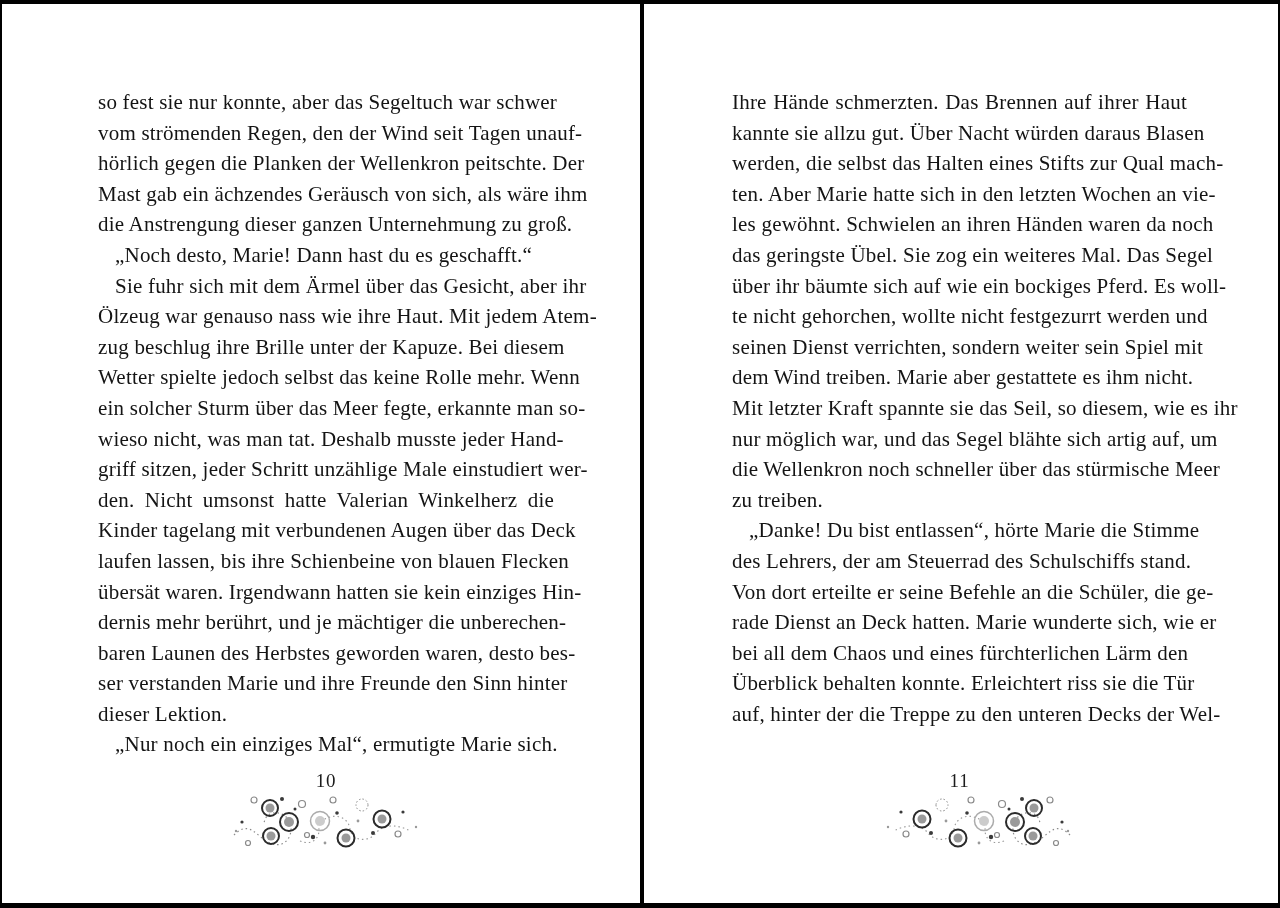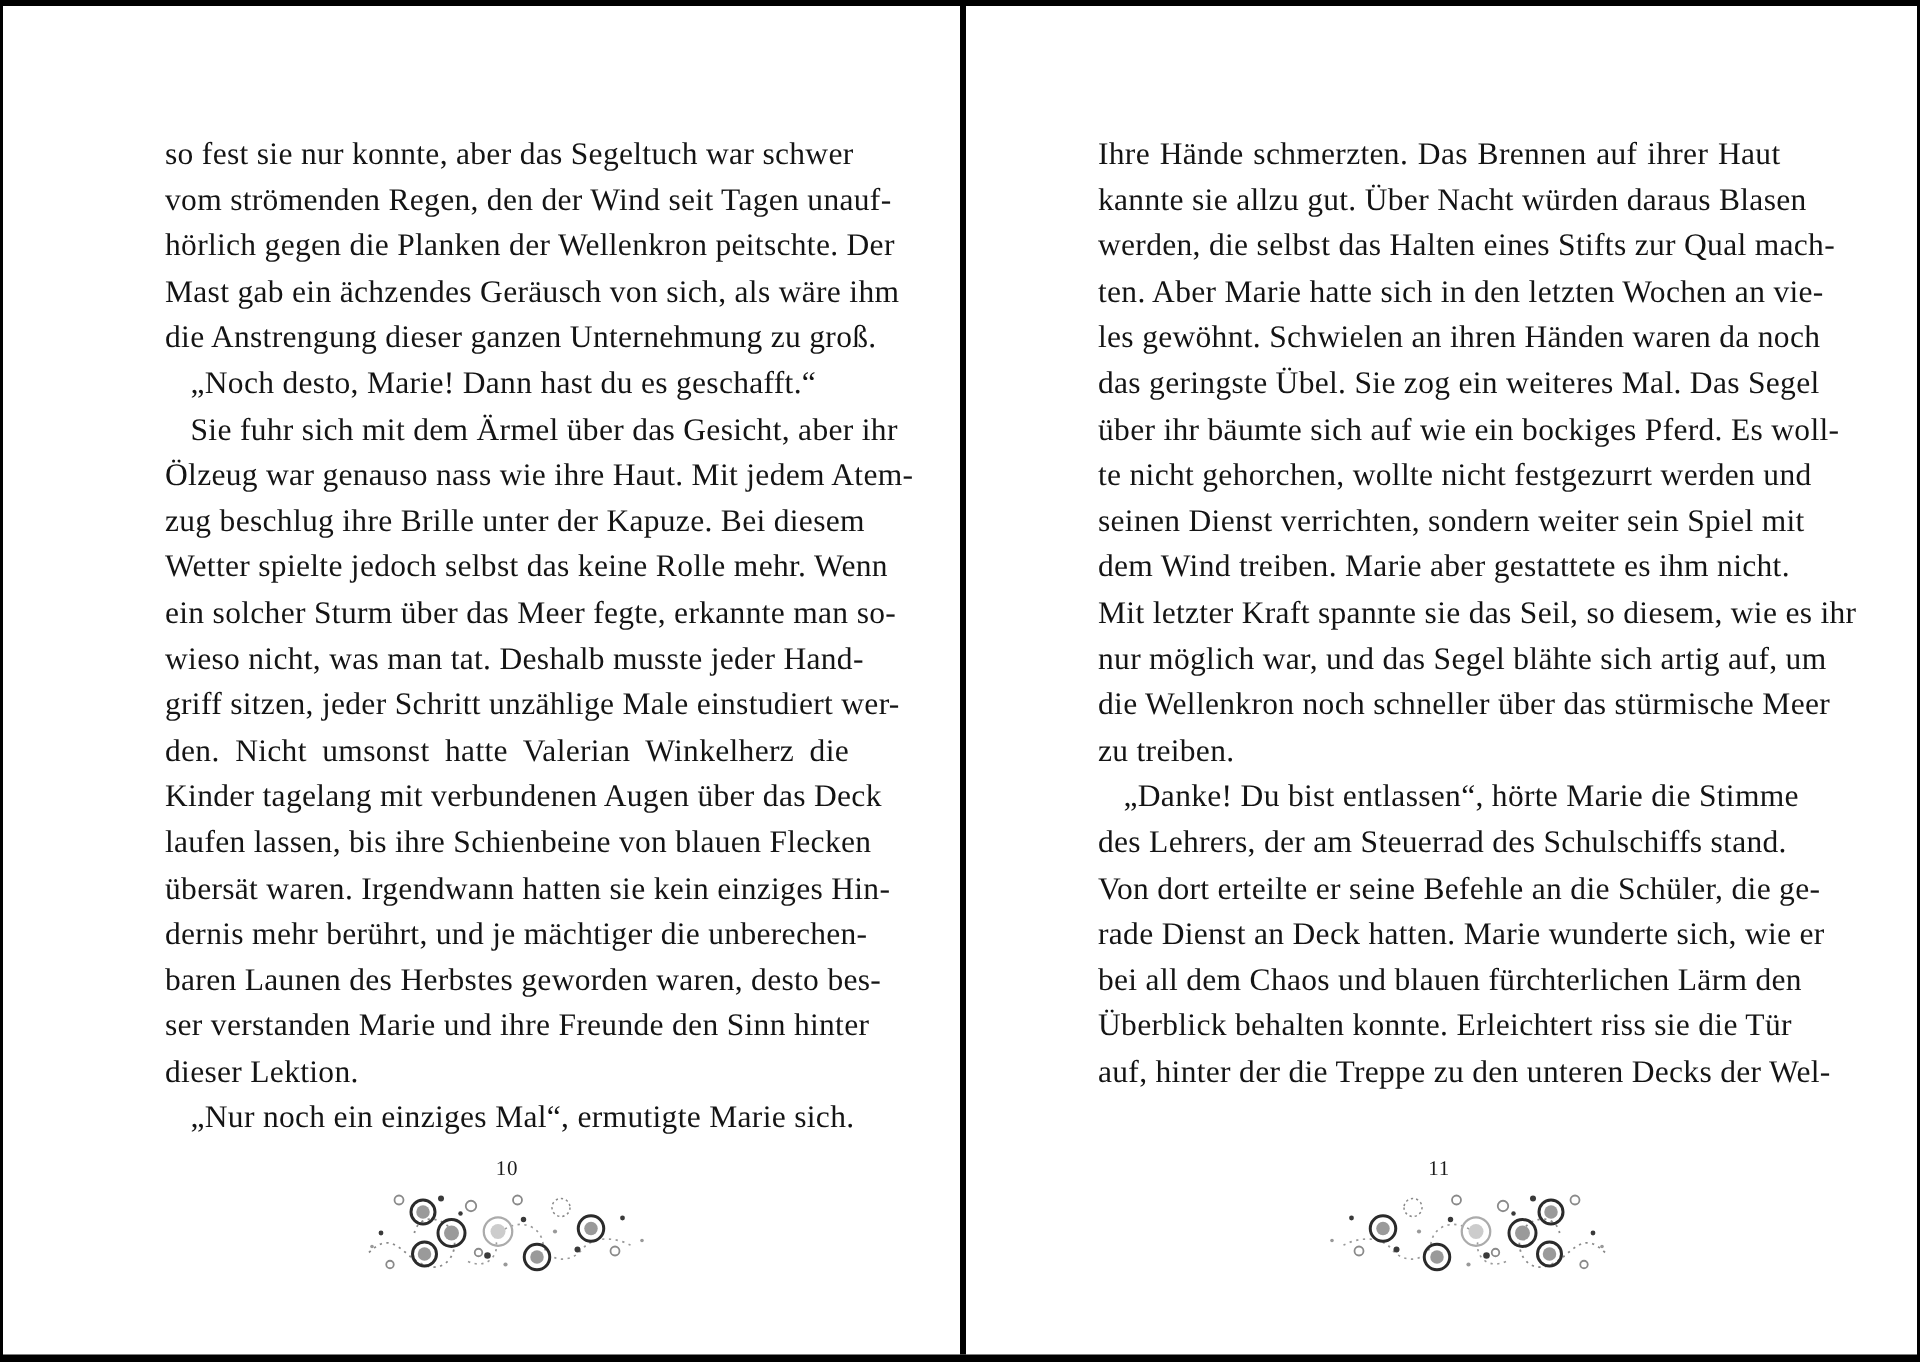--- a/index.html
+++ b/index.html
@@ -26,21 +26,21 @@
     left: 638px; top: 0;
     width: 4px; height: 899px;
     background: #000;
   }
   .page {
     position: absolute;
     top: 0;
     width: 638px;
     height: 899px;
   }
-  .page.left  { left: 16px; }
+  .page.left  { left: 4px; }
   .page.right { left: 642px; }
 
   .textblock {
     position: absolute;
     top: 83px;
     color: #141414;
     font-size: 21px;
   }
   .page.left  .textblock { left: 92px;  width: 456px; }
   .page.right .textblock { left: 88px;  width: 455px; }
@@ -57,21 +57,21 @@
 
   .footer {
     position: absolute;
     top: 766px;
     text-align: center;
     color: #1c1c1c;
   }
   .page.left  .footer { left: 92px; width: 456px; }
   .page.right .footer { left: 88px; width: 455px; }
   .page-number {
-    font-size: 14px;
+    font-size: 19px;
     letter-spacing: 0.04em;
   }
   .orn {
     position: absolute;
     top: 787px;
     width: 190px;
     height: 58px;
   }
   .page.left  .orn { left: 224px; }
   .page.right .orn { left: 240px; transform: scaleX(-1); }
@@ -176,21 +176,21 @@
         <div class="line">seinen Dienst verrichten, sondern weiter sein Spiel mit</div>
         <div class="line">dem Wind treiben. Marie aber gestattete es ihm nicht.</div>
         <div class="line">Mit letzter Kraft spannte sie das Seil, so diesem, wie es ihr</div>
         <div class="line">nur möglich war, und das Segel blähte sich artig auf, um</div>
         <div class="line">die Wellenkron noch schneller über das stürmische Meer</div>
         <div class="line end">zu treiben.</div>
         <div class="line indent">„Danke! Du bist entlassen“, hörte Marie die Stimme</div>
         <div class="line">des Lehrers, der am Steuerrad des Schulschiffs stand.</div>
         <div class="line">Von dort erteilte er seine Befehle an die Schüler, die ge-</div>
         <div class="line">rade Dienst an Deck hatten. Marie wunderte sich, wie er</div>
-        <div class="line">bei all dem Chaos und blauen fürchterlichen Lärm den</div>
+        <div class="line">bei all dem Chaos und eines fürchterlichen Lärm den</div>
         <div class="line">Überblick behalten konnte. Erleichtert riss sie die Tür</div>
         <div class="line">auf, hinter der die Treppe zu den unteren Decks der Wel-</div>
       </div>
     <div class="footer">
       <span class="page-number">11</span>
     </div>
     <svg class="orn">
         <use href="#bubbles"></use>
       </svg>
   </div>

